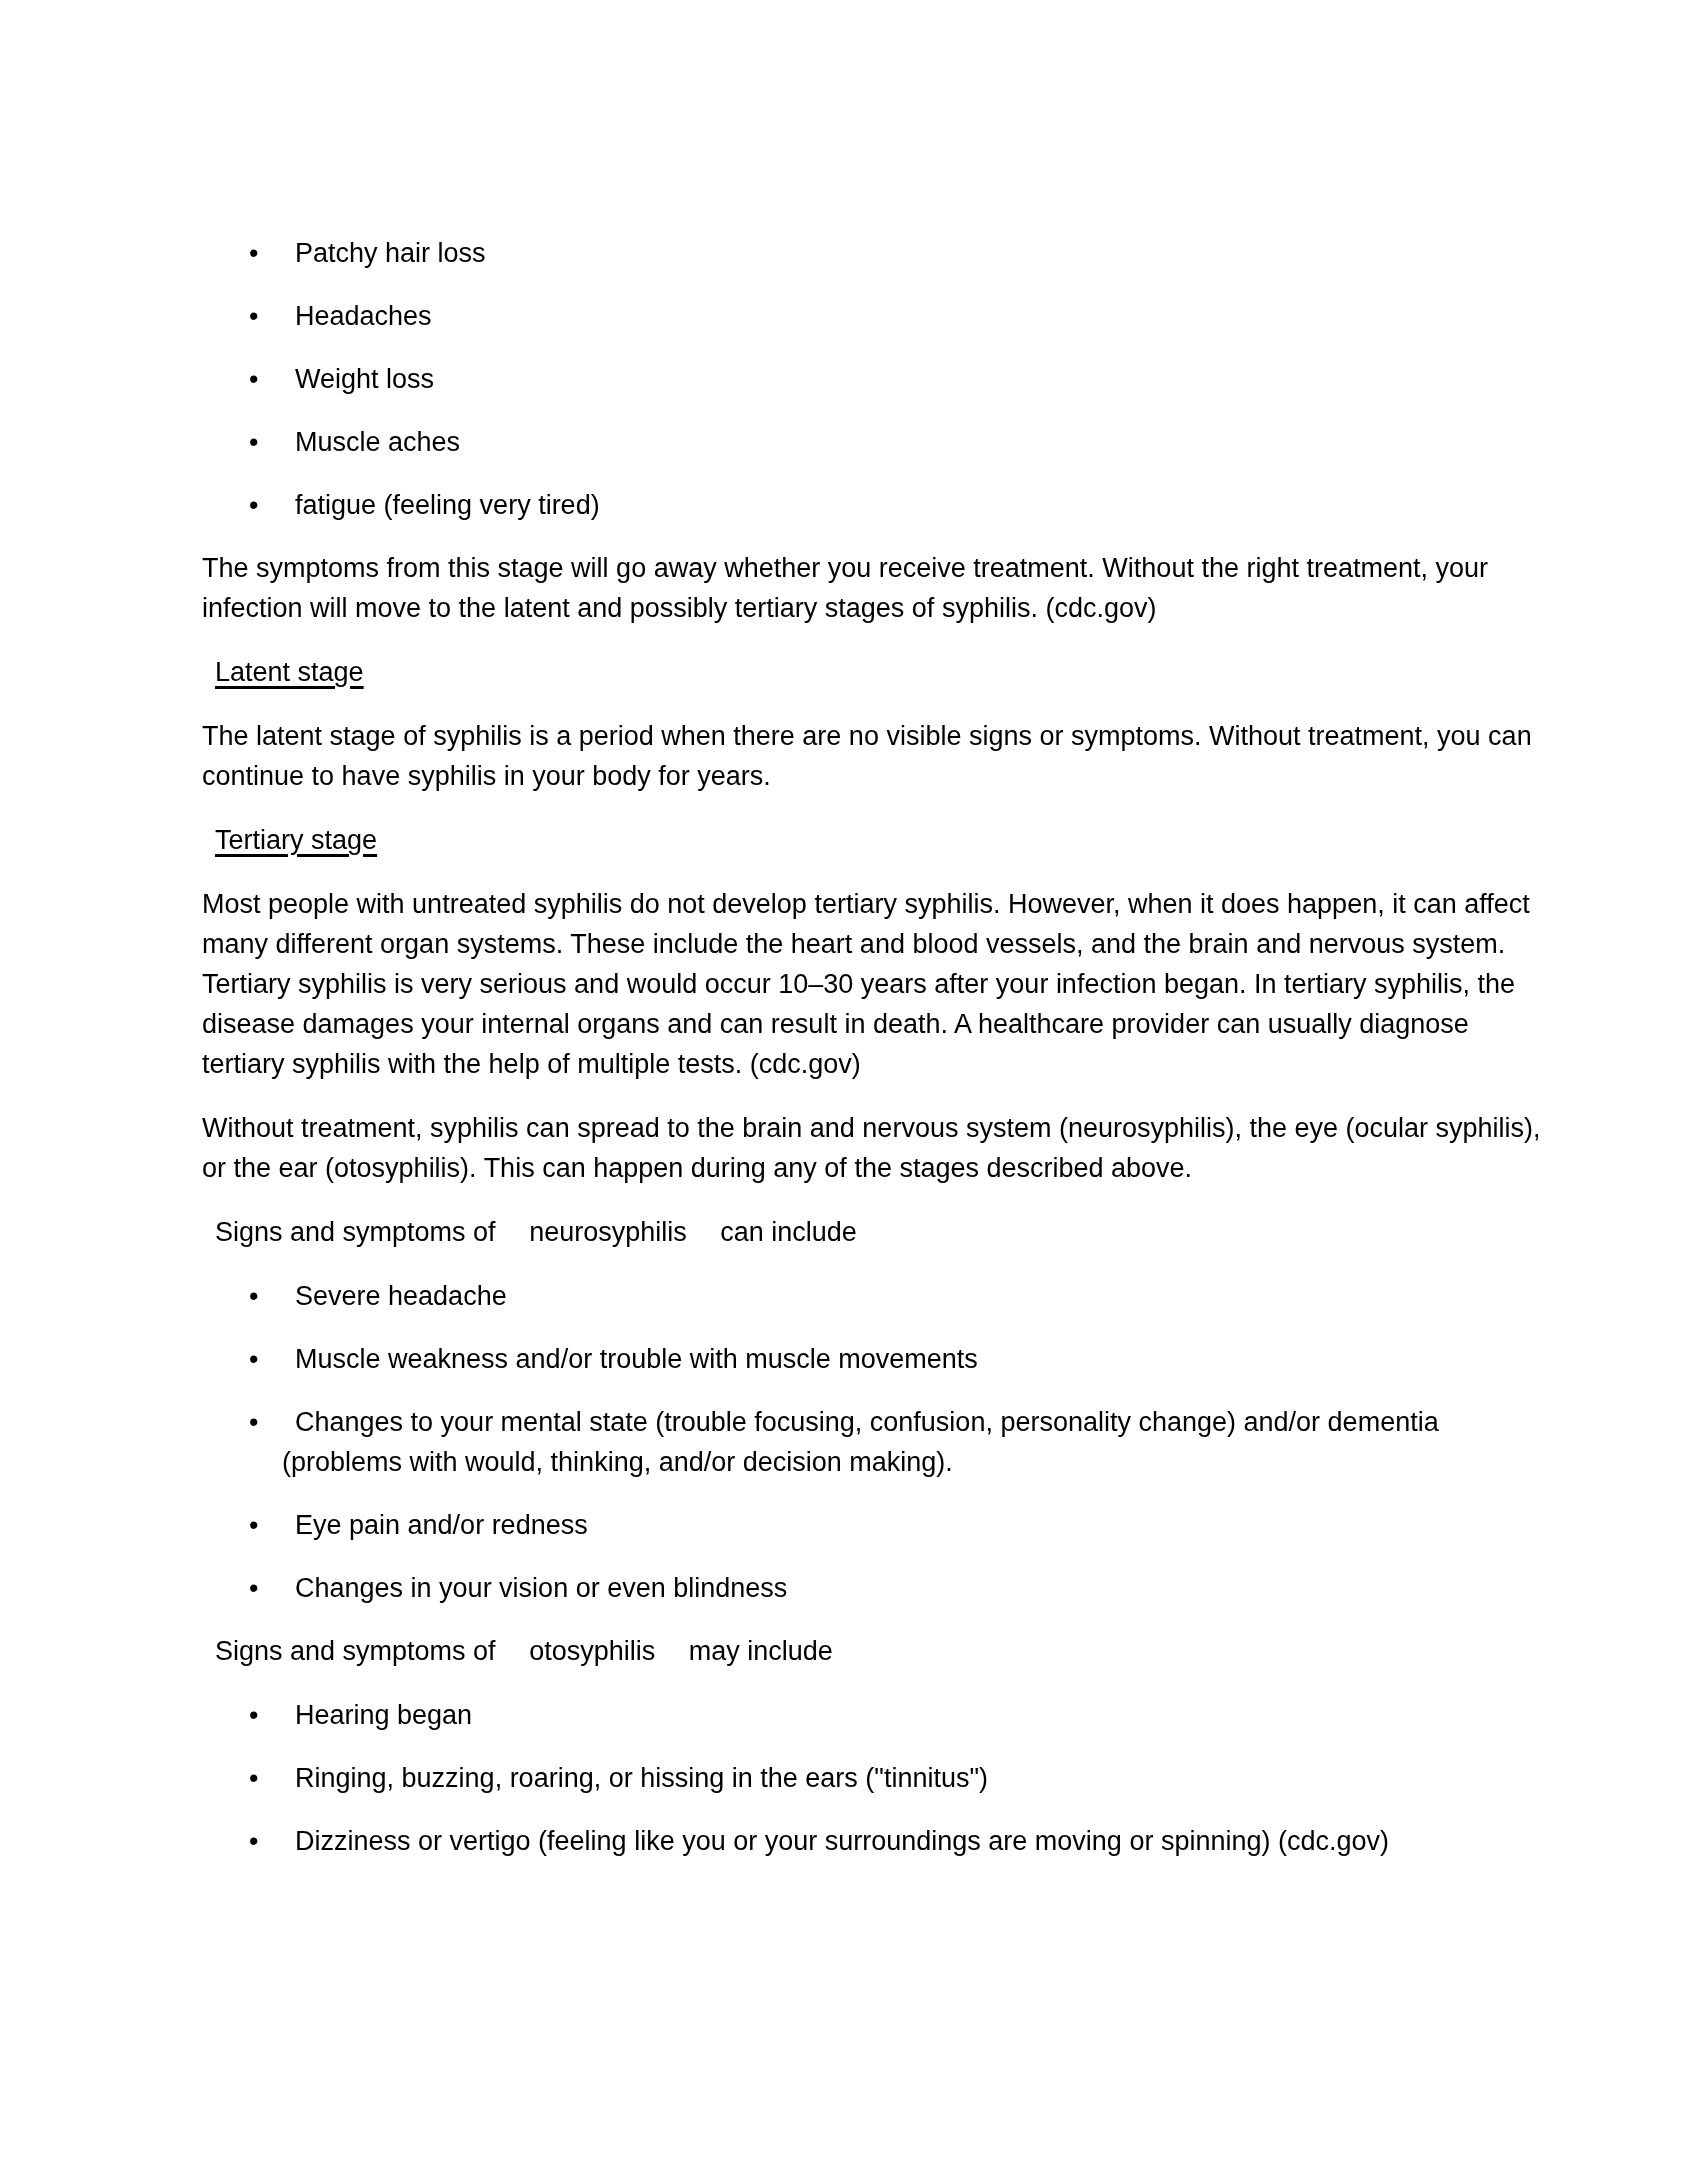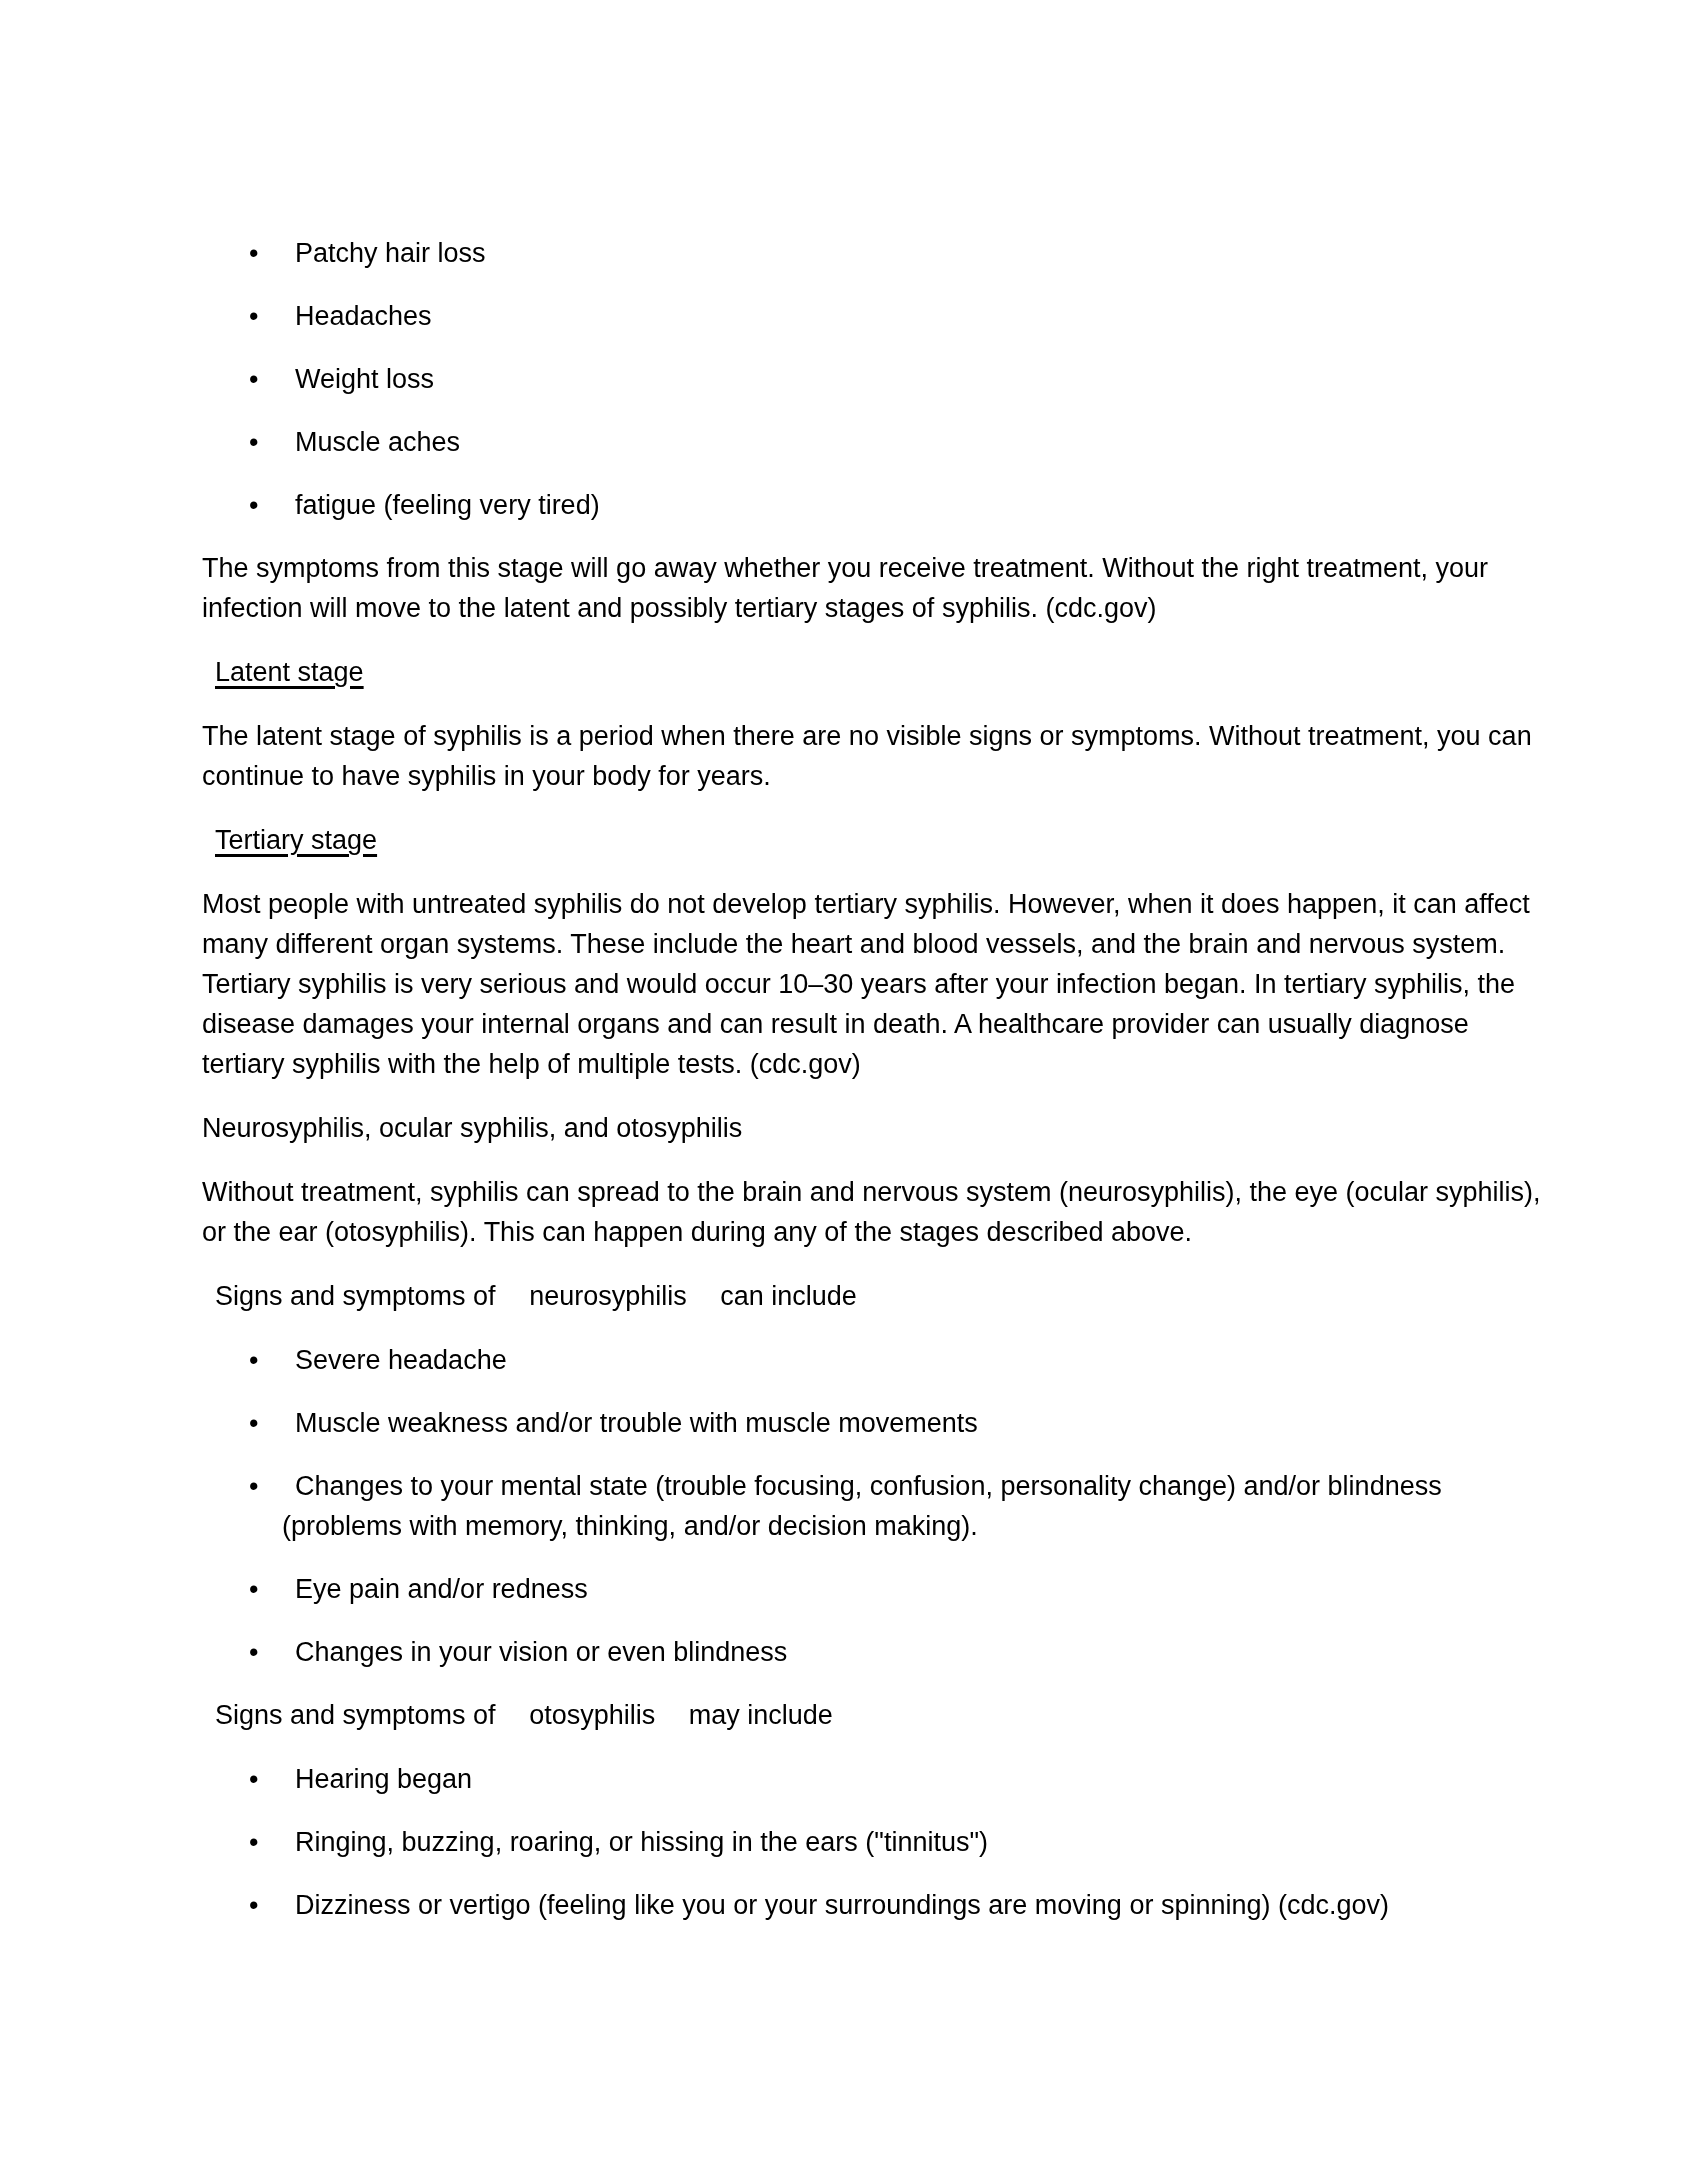--- a/index.html
+++ b/index.html
@@ -68,30 +68,29 @@
   <p>The symptoms from this stage will go away whether you receive treatment. Without the right treatment, your infection will move to the latent and possibly tertiary stages of syphilis. (cdc.gov)</p>
 
   <h2><span class="u-head">Latent stage</span></h2>
 
   <p>The latent stage of syphilis is a period when there are no visible signs or symptoms. Without treatment, you can continue to have syphilis in your body for years.</p>
 
   <h2><span class="u-head">Tertiary stage</span></h2>
 
   <p>Most people with untreated syphilis do not develop tertiary syphilis. However, when it does happen, it can affect many different organ systems. These include the heart and blood vessels, and the brain and nervous system. Tertiary syphilis is very serious and would occur 10–30 years after your infection began. In tertiary syphilis, the disease damages your internal organs and can result in death. A healthcare provider can usually diagnose tertiary syphilis with the help of multiple tests. (cdc.gov)</p>
 
-  <h2>Neurosyphilis, ocular syphilis, and otosyphilis</h2>
 
   <p>Without treatment, syphilis can spread to the brain and nervous system (neurosyphilis), the eye (ocular syphilis), or the ear (otosyphilis). This can happen during any of the stages described above.</p>
 
   <p><span>Signs and symptoms of </span><span class="u-word">neurosyphilis </span><span>can include</span></p>
 
   <ul class="bullets">
     <li><span>Severe headache</span></li>
     <li><span>Muscle weakness and/or trouble with muscle movements</span></li>
-    <li><span>Changes to your mental state (trouble focusing, confusion, personality change) and/or blindness (problems with memory, thinking, and/or decision making).</span></li>
+    <li><span>Changes to your mental state (trouble focusing, confusion, personality change) and/or dementia (problems with would, thinking, and/or decision making).</span></li>
   </ul>
 
 
   <ul class="bullets">
     <li><span>Eye pain and/or redness</span></li>
     <li><span>Changes in your vision or even blindness</span></li>
   </ul>
 
   <p><span>Signs and symptoms of </span><span class="u-word">otosyphilis</span><span> may include</span></p>
 

